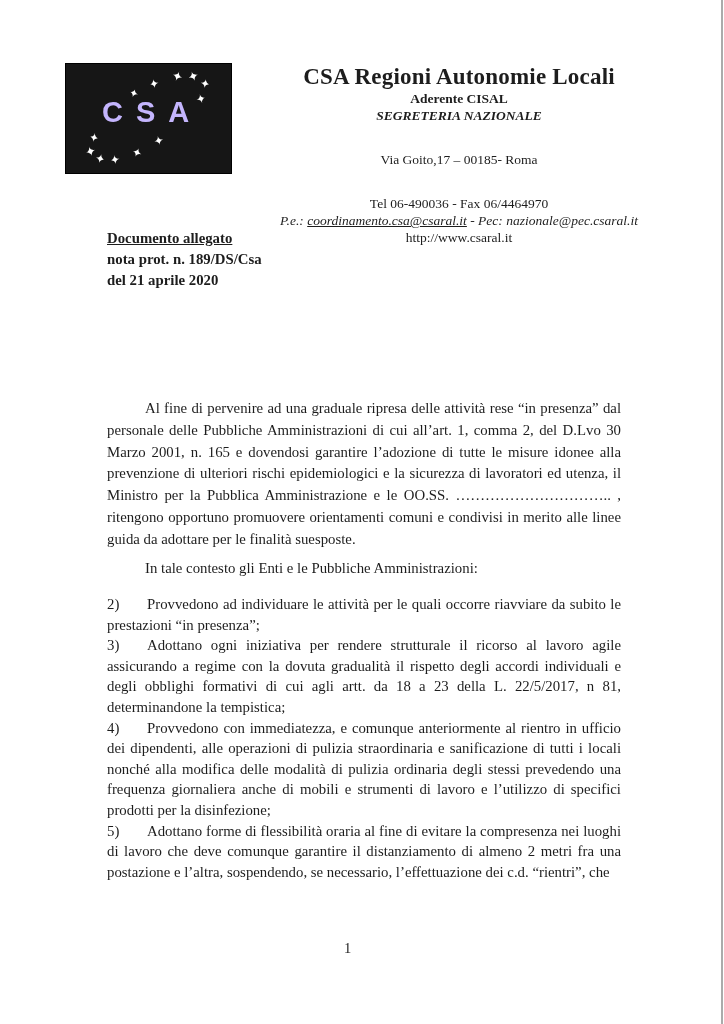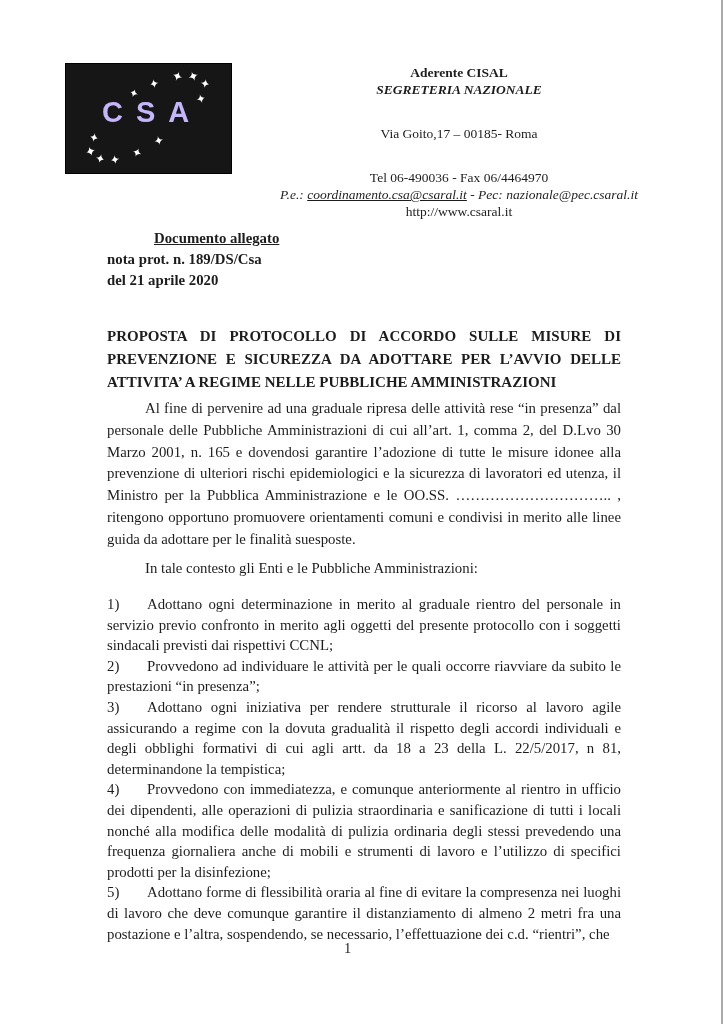--- a/index.html
+++ b/index.html
@@ -47,21 +47,21 @@
   .affiliation { font-size:13.5px; font-weight:bold; line-height:17px; margin-top:0; }
   .department  { font-size:13.5px; font-weight:bold; font-style:italic; line-height:17px; }
   .addr-line   { font-size:13.5px; line-height:17px;margin-top:27px; }
   .email-line  { font-size:13.5px; font-style:italic; line-height:17px; }
   .email-link  { text-decoration:underline; }
   .website     { font-size:13.5px; line-height:17px; }
 
   
   .abs { position:absolute; left:107px; width:514px; }
   .doc-info  { top:228px; font-weight:bold; font-size:14.8px; line-height:21px; }
-  .underlined{ text-decoration:underline;margin-left:47px; }
+  .underlined{ text-decoration:underline; }
   .doc-title { top:325px; font-weight:bold; font-size:15px; line-height:23px; text-align:justify; }
   .intro     { top:398px; font-size:14.8px; line-height:21.8px; text-align:justify; text-indent:38px; }
   .context   { top:558px; font-size:14.8px; line-height:21px; text-indent:38px; }
   .list      { top:594px; font-size:14.8px; line-height:20.6px; text-align:justify; }
   .num       { display:inline-block; width:40px; }
   .footer    { position:absolute; left:90px; top:940px; width:515px; text-align:center; font-size:14.5px; }
 </style>
 </head>
 <body>
 
@@ -79,43 +79,42 @@
       <span class="star s7">✦</span>
       <span class="star s8">✦</span>
       <span class="star s9">✦</span>
       <span class="star s10">✦</span>
       <span class="star s11">✦</span>
       <span class="star s12">✦</span>
       <span class="logo-text">CSA</span>
     </div>
 
     <div class="header-block">
+      <div class="org-name">CSA Regioni Autonomie Locali</div>
       <div class="affiliation">Aderente CISAL</div>
       <div class="department">SEGRETERIA NAZIONALE</div>
       <div class="addr-line">Via Goito,17 – 00185- Roma</div>
       <div class="addr-line">Tel 06-490036 - Fax 06/4464970</div>
       <div class="email-line"><span>P.e.: </span><span class="email-link">coordinamento.csa@csaral.it</span><span> - Pec: </span><span>nazionale@pec.csaral.it</span></div>
       <div class="website">http://www.csaral.it</div>
     </div>
   </div>
 
   <div class="abs doc-info">
     <div class="underlined">Documento allegato</div>
     <div>nota prot. n. 189/DS/Csa</div>
     <div>del 21 aprile 2020</div>
   </div>
 
-  <div class="abs doc-title">PROPOSTA DI PROTOCOLLO DI ACCORDO SULLE MISURE DI PREVENZIONE E SICUREZZA DA ADOTTARE PER L’AVVIO DELLE ATTIVITA’ A REGIME NELLE PUBBLICHE AMMINISTRAZIONI</div>
 
   <div class="abs intro">Al fine di pervenire ad una graduale ripresa delle attività rese “in presenza” dal personale delle Pubbliche Amministrazioni di cui all’art. 1, comma 2, del D.Lvo 30 Marzo 2001, n. 165 e dovendosi garantire l’adozione di tutte le misure idonee alla prevenzione di ulteriori rischi epidemiologici e la sicurezza di lavoratori ed utenza, il Ministro per la Pubblica Amministrazione e le OO.SS. ………………………….. , ritengono opportuno promuovere orientamenti comuni e condivisi in merito alle linee guida da adottare per le finalità suesposte.</div>
 
   <div class="abs context">In tale contesto gli Enti e le Pubbliche Amministrazioni:</div>
 
   <div class="abs list">
-    <div class="li"><span class="num">1)</span><span>Adottano ogni determinazione in merito al graduale rientro del personale in servizio previo confronto in merito agli oggetti del presente protocollo con i soggetti sindacali previsti dai rispettivi CCNL;</span></div>
     <div class="li"><span class="num">2)</span><span>Provvedono ad individuare le attività per le quali occorre riavviare da subito le prestazioni “in presenza”;</span></div>
     <div class="li"><span class="num">3)</span><span>Adottano ogni iniziativa per rendere strutturale il ricorso al lavoro agile assicurando a regime con la dovuta gradualità il rispetto degli accordi individuali e degli obblighi formativi di cui agli artt. da 18 a 23 della L. 22/5/2017, n 81, determinandone la tempistica;</span></div>
     <div class="li"><span class="num">4)</span><span>Provvedono con immediatezza, e comunque anteriormente al rientro in ufficio dei dipendenti, alle operazioni di pulizia straordinaria e sanificazione di tutti i locali nonché alla modifica delle modalità di pulizia ordinaria degli stessi prevedendo una frequenza giornaliera anche di mobili e strumenti di lavoro e l’utilizzo di specifici prodotti per la disinfezione;</span></div>
     <div class="li"><span class="num">5)</span><span>Adottano forme di flessibilità oraria al fine di evitare la compresenza nei luoghi di lavoro che deve comunque garantire il distanziamento di almeno 2 metri fra una postazione e l’altra, sospendendo, se necessario, l’effettuazione dei c.d. “rientri”, che</span></div>
   </div>
 
   <div class="footer">1</div>
 </div>
 
 </body></html>

